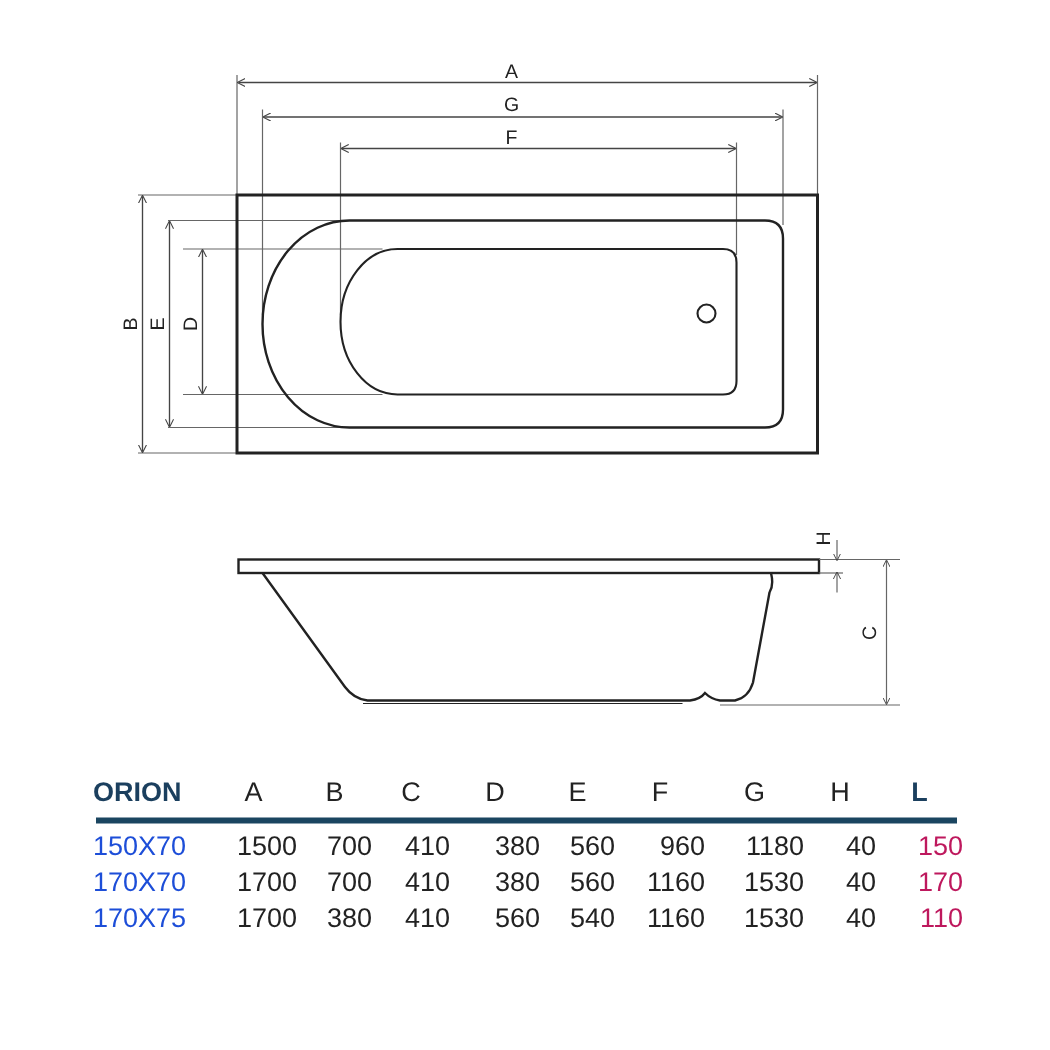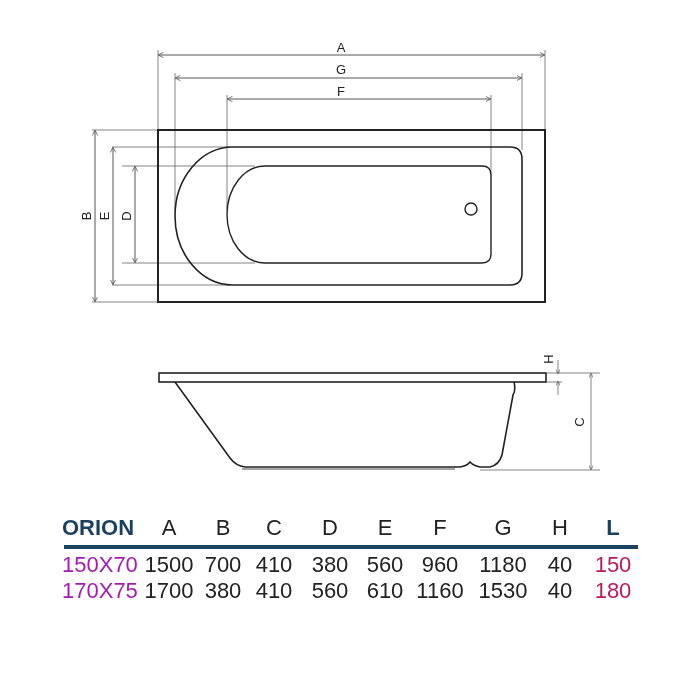--- a/index.html
+++ b/index.html
@@ -1,25 +1,25 @@
 <!DOCTYPE html>
 <html><head>
 <meta charset="utf-8">
 <style>
   html, body { margin:0; padding:0; background:#ffffff; }
   body { width:700px; height:700px; position:relative; overflow:hidden; font-family:"Liberation Sans", sans-serif; }
   #diagram { position:absolute; left:0; top:0; width:700px; height:500px; }
   .lbl { font-family:"Liberation Sans", sans-serif; font-size:13px; fill:#222; }
   #spec-table { position:absolute; left:62px; top:514px; width:580px; border-collapse:collapse; }
-  #spec-table th, #spec-table td { padding:0; font-size:22px; font-weight:normal; text-align:center; color:#222;margin-left:47px; }
+  #spec-table th, #spec-table td { padding:0; font-size:18px; font-weight:normal; text-align:center; color:#222;margin-left:47px; }
   #spec-table thead th { height:28px; vertical-align:middle; }
   #spec-table thead th.model { color:#1b3f5e; font-weight:bold; text-align:left; }
   #spec-table thead th.last { color:#1b3f5e; font-weight:bold; }
-  #spec-table tbody td { height:24px; }
-  #spec-table tbody td.model { color:#a21caf; text-align:left; }
+  #spec-table tbody td { height:24px;text-align:right; }
+  #spec-table tbody td.model { color:#1d4ed8; text-align:left; }
   #spec-table tbody td.last { color:#be185d; }
   .rule { position:absolute; left:64px; top:545px; width:574px; height:4px; background:#1a4560; }
 </style>
 </head>
 <body>
 
 <svg id="diagram" viewBox="0 0 700 500" xmlns="http://www.w3.org/2000/svg">
   <defs>
     <marker id="arr" markerWidth="6" markerHeight="6" refX="5" refY="3" orient="auto-start-reverse">
       <path d="M0,0 L6,3 L0,6" fill="none" stroke="#444" stroke-width="0.8"></path>
@@ -123,25 +123,37 @@
       <td>700</td>
       <td>410</td>
       <td>380</td>
       <td>560</td>
       <td>960</td>
       <td>1180</td>
       <td>40</td>
       <td class="last">150</td>
     </tr>
     <tr>
+      <td class="model">170X70</td>
+      <td>1700</td>
+      <td>700</td>
+      <td>410</td>
+      <td>380</td>
+      <td>560</td>
+      <td>1160</td>
+      <td>1530</td>
+      <td>40</td>
+      <td class="last">170</td>
+    </tr>
+    <tr>
       <td class="model">170X75</td>
       <td>1700</td>
       <td>380</td>
       <td>410</td>
       <td>560</td>
-      <td>610</td>
+      <td>540</td>
       <td>1160</td>
       <td>1530</td>
       <td>40</td>
-      <td class="last">180</td>
+      <td class="last">110</td>
     </tr>
   </tbody>
 </table>
 
 </body></html>

